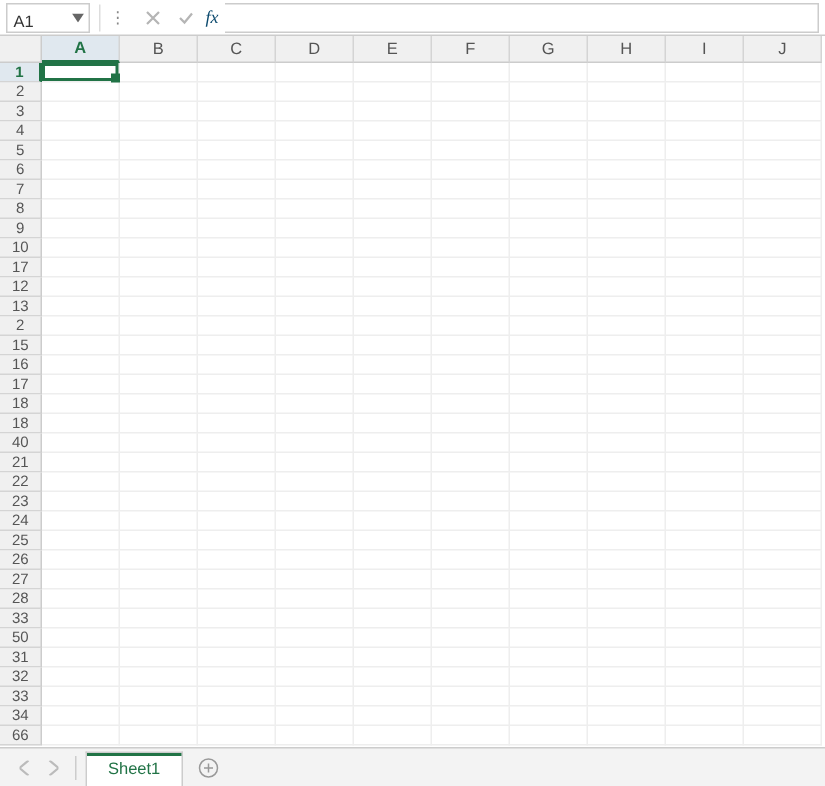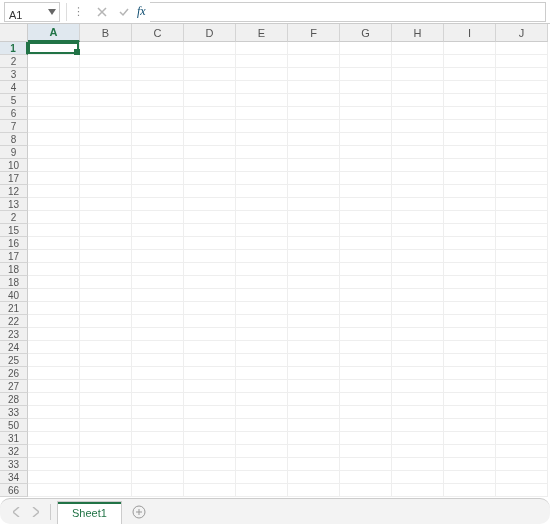--- a/index.html
+++ b/index.html
@@ -27,21 +27,21 @@
 .row-headers { position: absolute; top: 18px; left: 0; width: 28px; bottom: 0; }
 .row-h { width: 28px; height: 13px; line-height: 13px; text-align: center; background: #f0f0f0; border-bottom: 1px solid #d4d4d4; border-right: 1px solid #ccc; color: #555; font-size: 10px; }
 .row-h.active { background: #e0e8ef; border-right: 2px solid #217346; font-weight: 600; color: #217346; width:28px;}
 .cells { position: absolute; top: 18px; left: 28px; right: 0; bottom: 0; }
 .cell-row { display: flex; height: 13px; }
 .cell { width: 52px; height: 13px; border-right: 1px solid #eee; border-bottom: 1px solid #eee; flex-shrink:0;}
 .sel { position: absolute; top: 0; left: 0; width: 51px; height: 12px; border: 2px solid #217346; pointer-events: none; }
 .sel-handle { position: absolute; width: 6px; height: 6px; background: #217346; right: -3px; bottom: -3px; }
 
 
-.tab-strip { position: absolute; bottom: 0; left: 0; right: 0; height: 26px; background: #f3f3f3; border-top: 1px solid #ccc; display: flex; align-items: center; padding-left: 8px; border-radius: 10px; }
+.tab-strip { position: absolute; bottom: 0; left: 0; right: 0; height: 26px; background: #f3f3f3; border-top: 1px solid #ccc; display: flex; align-items: center; padding-left: 8px; }
 .tab-nav { width: 18px; height: 20px; display: flex; align-items: center; justify-content: center; color: #999; }
 .tab-nav svg { width: 8px; height: 10px; }
 .tab-sep { width: 1px; height: 16px; background: #ccc; margin: 0 6px; }
 .sheet-tab { padding: 0 14px; height: 24px; line-height: 22px; background: #fff; border-top: 1px solid #ccc; border-left: 1px solid #ccc; border-right: 1px solid #ccc; color: #217346; font-size: 11px; margin-top: 2px; position: relative; }
 .sheet-tab::after { content:""; position:absolute; left:0; right:0; bottom:-1px; height:2px; background:#fff;}
 .sheet-tab-underline{ position:absolute; top:0; left:0; right:0; height:2px; background:#217346;}
 .new-sheet { width: 22px; height: 22px; display: flex; align-items: center; justify-content: center; color: #888; margin-left: 6px; border-radius: 2px; }
 .new-sheet svg { width: 14px; height: 14px; }
 </style>
 </head>

